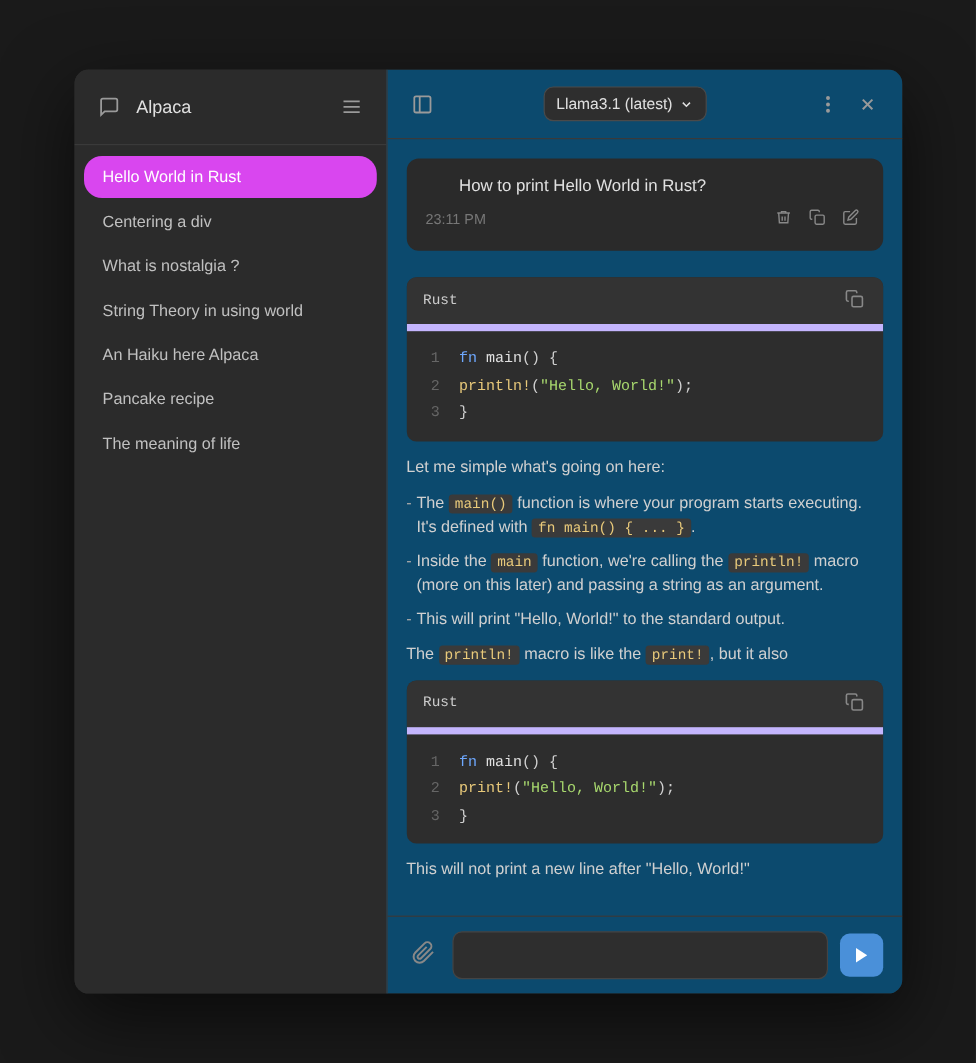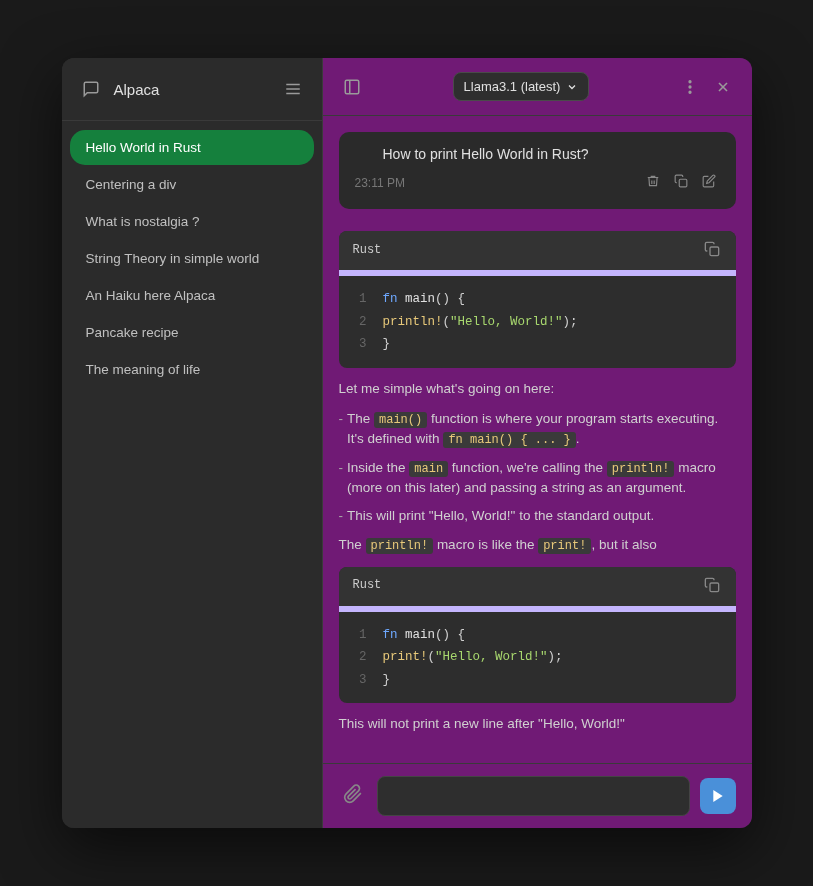--- a/index.html
+++ b/index.html
@@ -64,28 +64,28 @@
     }
     .sidebar-item {
       padding: 10px 16px;
       color: #c0c0c0;
       font-size: 13.5px;
       cursor: pointer;
       border-radius: 6px;
       margin: 1px 8px;
     }
     .sidebar-item.active {
-      background: #15803d;
+      background: #d946ef;
       color: #ffffff;
       border-radius: 15px;
     }
     
     .main {
       flex: 1;
-      background: #701a75;
+      background: #0c4a6e;
       display: flex;
       flex-direction: column;
       border-left: 1px solid #3a3a3a;
     }
     .main-header {
       display: flex;
       align-items: center;
       justify-content: space-between;
       padding: 14px 16px;
       border-bottom: 1px solid #3a3a3a;
@@ -297,21 +297,21 @@
           <line x1="3" y1="6" x2="21" y2="6"></line>
           <line x1="3" y1="12" x2="21" y2="12"></line>
           <line x1="3" y1="18" x2="21" y2="18"></line>
         </svg>
       </button>
     </div>
     <div class="sidebar-list">
       <div class="sidebar-item active">Hello World in Rust</div>
       <div class="sidebar-item">Centering a div</div>
       <div class="sidebar-item">What is nostalgia ?</div>
-      <div class="sidebar-item">String Theory in simple world</div>
+      <div class="sidebar-item">String Theory in using world</div>
       <div class="sidebar-item">An Haiku here Alpaca</div>
       <div class="sidebar-item">Pancake recipe</div>
       <div class="sidebar-item">The meaning of life</div>
     </div>
   </div>
 
   <div class="main">
 
     <div class="main-header">
       <div class="main-header-left">

